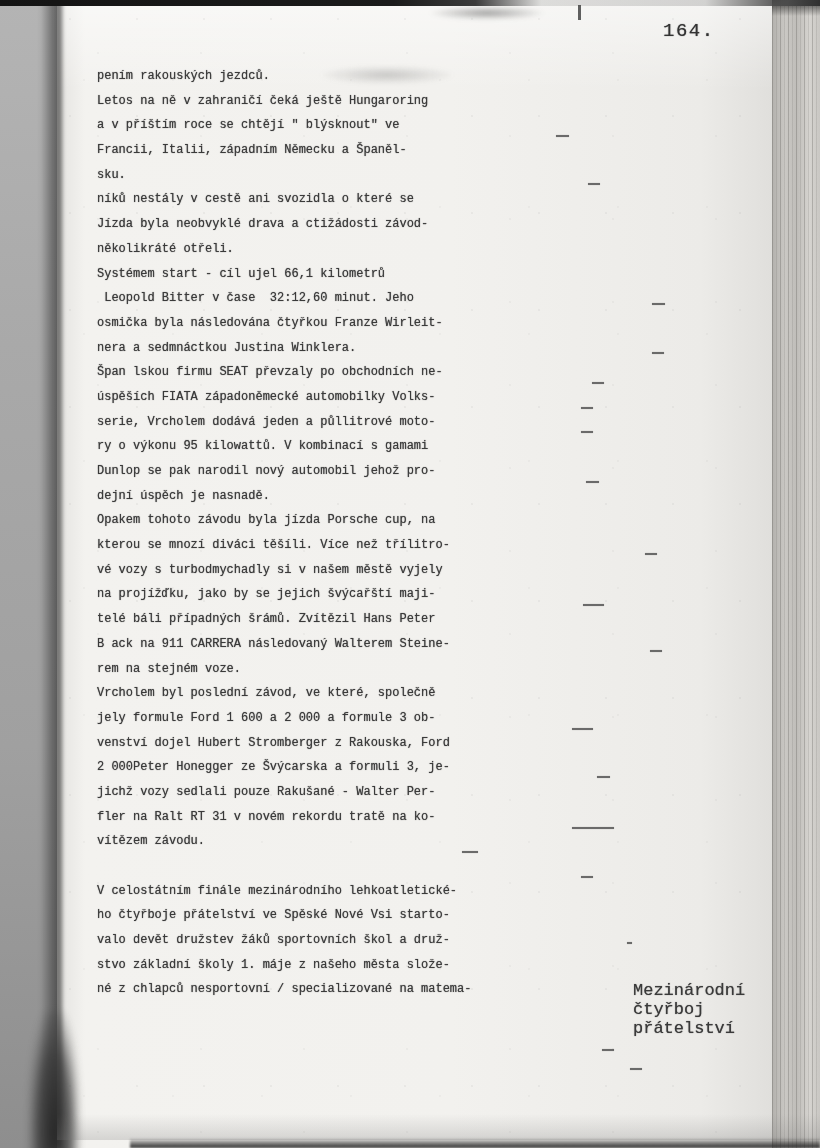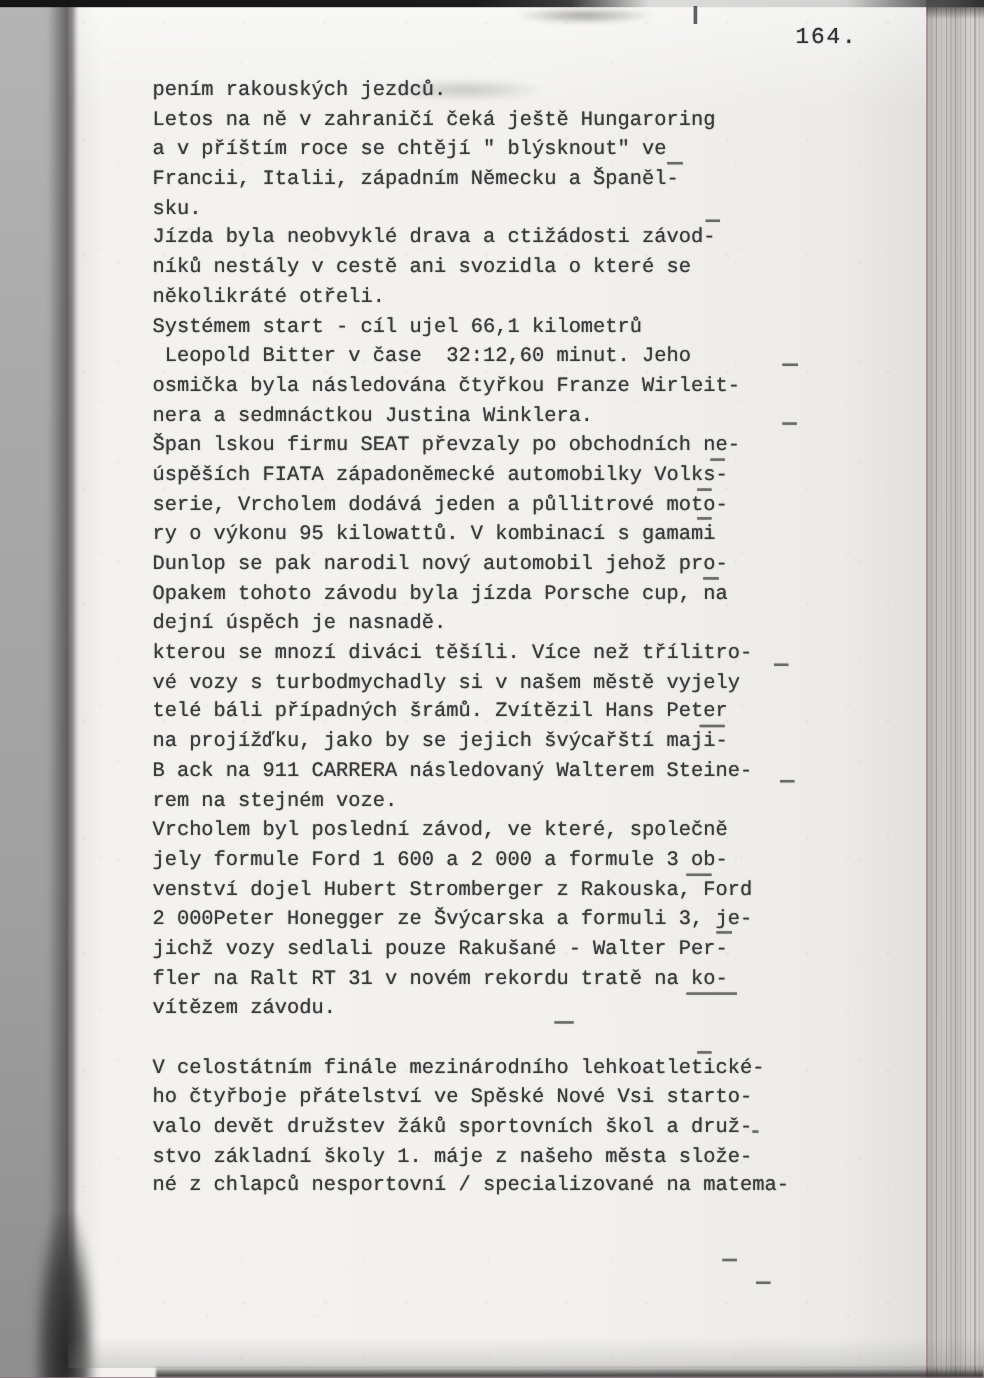--- a/index.html
+++ b/index.html
@@ -1,18 +1,18 @@
 <!DOCTYPE html>
 <html><head>
 <meta charset="utf-8">
 <style>
   html,body{margin:0;padding:0;background:#777;}
   .scan{
     position:relative;width:820px;height:1148px;overflow:hidden;
-    background:#ec4899;
+    background:#a3a3a3;
     font-family:"Liberation Mono","DejaVu Sans Mono",monospace;
   }
   
   .gutter-left{
     position:absolute;left:0;top:0;width:57px;height:100%;
     background:linear-gradient(180deg,#b4b4b4 0%,#a9a9a9 30%,#a0a0a0 65%,#8e8e8e 100%);
   }
   .gutter-shadow{
     position:absolute;left:40px;top:0;width:22px;height:100%;
     background:linear-gradient(90deg,rgba(0,0,0,0) 0%,rgba(40,40,40,.45) 55%,rgba(20,20,20,.6) 100%);
@@ -67,23 +67,22 @@
     background:linear-gradient(180deg,rgba(120,120,120,0),rgba(120,120,120,.25));
   }
   
   .page-number{
     position:absolute;left:663px;top:20px;
     font-size:19px;letter-spacing:1.5px;color:#333;
     text-shadow:0 0 1px rgba(40,40,40,.8);
   }
   .text-block{
     position:absolute;left:97px;top:64px;width:580px;
-    font-size:17px;line-height:24.7px;color:#3a3a3a;
+    font-size:12px;line-height:24.7px;color:#3a3a3a;
     text-shadow:0 0 1px rgba(45,45,45,.75);
-    margin-left:30px;
   }
   .text-line{white-space:pre;height:24.7px;}
   .margin-note{
     position:absolute;left:633px;top:981px;
     font-size:17px;line-height:19px;color:#3a3a3a;
     text-shadow:0 0 1px rgba(45,45,45,.75);white-space:pre;
   }
   .marks-layer span{
     position:absolute;height:2px;background:#3f3f3f;opacity:.75;
     box-shadow:0 0 1px rgba(40,40,40,.6);
@@ -123,54 +122,55 @@
   <div class="smudge-line1"></div>
   <div class="tick-top"></div>
 
   <div class="page-number">164.</div>
   <div class="text-block" id="text-block">
       <div class="text-line">pením rakouských jezdců.</div>
       <div class="text-line">Letos na ně v zahraničí čeká ještě Hungaroring</div>
       <div class="text-line">a v příštím roce se chtějí " blýsknout" ve</div>
       <div class="text-line">Francii, Italii, západním Německu a Španěl-</div>
       <div class="text-line">sku.</div>
+      <div class="text-line">níků nestály v cestě ani svozidla o které se</div>
       <div class="text-line">Jízda byla neobvyklé drava a ctižádosti závod-</div>
-      <div class="text-line">níků nestály v cestě ani svozidla o které se</div>
       <div class="text-line">několikráté otřeli.</div>
       <div class="text-line">Systémem start - cíl ujel 66,1 kilometrů</div>
       <div class="text-line"> Leopold Bitter v čase  32:12,60 minut. Jeho</div>
       <div class="text-line">osmička byla následována čtyřkou Franze Wirleit-</div>
       <div class="text-line">nera a sedmnáctkou Justina Winklera.</div>
       <div class="text-line">Špan lskou firmu SEAT převzaly po obchodních ne-</div>
       <div class="text-line">úspěších FIATA západoněmecké automobilky Volks-</div>
       <div class="text-line">serie, Vrcholem dodává jeden a půllitrové moto-</div>
       <div class="text-line">ry o výkonu 95 kilowattů. V kombinací s gamami</div>
       <div class="text-line">Dunlop se pak narodil nový automobil jehož pro-</div>
+      <div class="text-line">dejní úspěch je nasnadě.</div>
       <div class="text-line">Opakem tohoto závodu byla jízda Porsche cup, na</div>
-      <div class="text-line">dejní úspěch je nasnadě.</div>
       <div class="text-line">kterou se mnozí diváci těšíli. Více než třílitro-</div>
       <div class="text-line">vé vozy s turbodmychadly si v našem městě vyjely</div>
+      <div class="text-line">na projížďku, jako by se jejich švýcařští maji-</div>
       <div class="text-line">telé báli případných šrámů. Zvítězil Hans Peter</div>
-      <div class="text-line">na projížďku, jako by se jejich švýcařští maji-</div>
       <div class="text-line">B ack na 911 CARRERA následovaný Walterem Steine-</div>
       <div class="text-line">rem na stejném voze.</div>
       <div class="text-line">Vrcholem byl poslední závod, ve které, společně</div>
       <div class="text-line">jely formule Ford 1 600 a 2 000 a formule 3 ob-</div>
       <div class="text-line">venství dojel Hubert Stromberger z Rakouska, Ford</div>
       <div class="text-line">2 000Peter Honegger ze Švýcarska a formuli 3, je-</div>
       <div class="text-line">jichž vozy sedlali pouze Rakušané - Walter Per-</div>
       <div class="text-line">fler na Ralt RT 31 v novém rekordu tratě na ko-</div>
       <div class="text-line">vítězem závodu.</div>
       <div class="text-line"> </div>
       <div class="text-line">V celostátním finále mezinárodního lehkoatletické-</div>
       <div class="text-line">ho čtyřboje přátelství ve Spěské Nové Vsi starto-</div>
       <div class="text-line">valo devět družstev žáků sportovních škol a druž-</div>
       <div class="text-line">stvo základní školy 1. máje z našeho města slože-</div>
       <div class="text-line">né z chlapců nesportovní / specializované na matema-</div>
     </div>
+  <div class="margin-note" id="margin-note"><div>Mezinárodní</div><div>čtyřboj</div><div>přátelství</div></div>
   <div class="marks-layer" id="marks-layer">
       <span style="left: 556px; top: 135px; width: 13px;"></span>
       <span style="left: 588px; top: 183px; width: 12px;"></span>
       <span style="left: 652px; top: 303px; width: 13px;"></span>
       <span style="left: 652px; top: 352px; width: 12px;"></span>
       <span style="left: 592px; top: 382px; width: 12px;"></span>
       <span style="left: 581px; top: 407px; width: 12px;"></span>
       <span style="left: 581px; top: 431px; width: 12px;"></span>
       <span style="left: 586px; top: 481px; width: 13px;"></span>
       <span style="left: 645px; top: 553px; width: 12px;"></span>

